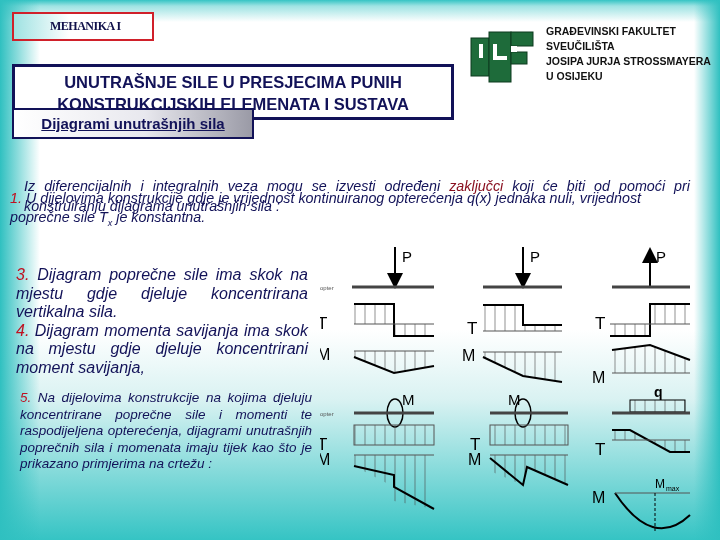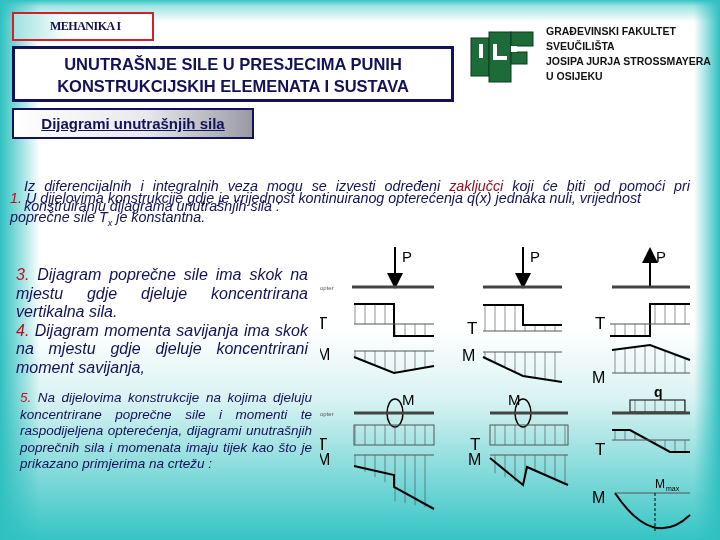--- a/index.html
+++ b/index.html
@@ -7,21 +7,21 @@
     font-family:"Liberation Sans",sans-serif;
     background:linear-gradient(180deg,#35c4c4 0px,#9ee3e3 6px,#ffffff 22px,#ffffff 330px,#d9f2f2 400px,#35c4c4 540px);}
   .leftglow{position:absolute;left:0;top:0;width:40px;height:540px;
     background:linear-gradient(90deg,#2fc0c0 0%,rgba(255,255,255,0) 100%);}
   .rightglow{position:absolute;right:0;top:0;width:26px;height:540px;
     background:linear-gradient(270deg,#2fc0c0 0%,rgba(255,255,255,0) 100%);}
   .course{position:absolute;left:12px;top:12px;width:142px;height:29px;border:2px solid #d0202a;
     background:linear-gradient(90deg,#9fe2e2,#ffffff 40%);box-sizing:border-box;
     font-family:"Liberation Serif",serif;font-size:12px;font-weight:bold;color:#10104a;
     padding-left:36px;line-height:25px;letter-spacing:-0.5px;}
-  .titlebox{position:absolute;left:12px;top:46px;width:442px;height:56px;border:3px solid #121258;
+  .titlebox{position:absolute;left:12px;top:64px;width:442px;height:56px;border:3px solid #121258;
     box-sizing:border-box;background:#fff;text-align:center;color:#121258;font-weight:bold;
     font-size:16.5px;line-height:22px;padding-top:4px;}
   .logo{position:absolute;left:469px;top:30px;width:66px;height:54px;}
   .faculty{position:absolute;left:530px;top:24px;font-size:10.5px;font-weight:bold;color:#111;line-height:15px;margin-left:16px;}
   .subtitle{position:absolute;left:12px;top:108px;width:242px;height:31px;border:2px solid #121258;
     box-sizing:border-box;background:linear-gradient(90deg,#ffffff 0%,#e8e8ee 55%,#9a9aa6 100%);
     color:#121258;font-size:15px;font-weight:bold;text-align:center;line-height:27px;text-decoration:underline;}
   .intro{position:absolute;left:24px;top:146px;width:666px;font-style:italic;color:#121258;font-size:14.3px;line-height:20px;text-align:justify;margin-top:30px;}
   .intro .red{color:#8a1020;}
   .rules12{position:absolute;left:10px;top:189px;width:680px;font-style:italic;color:#121258;font-size:14.3px;line-height:19px;}

